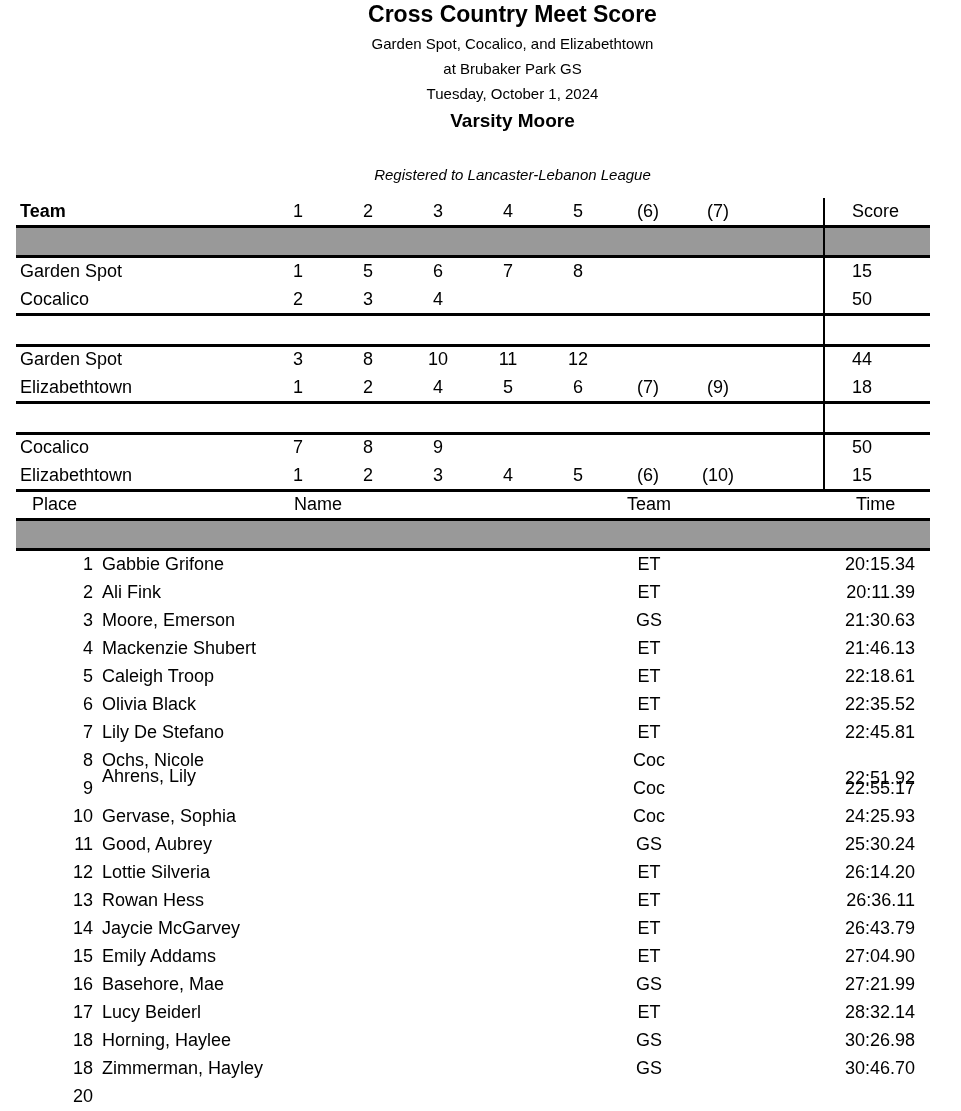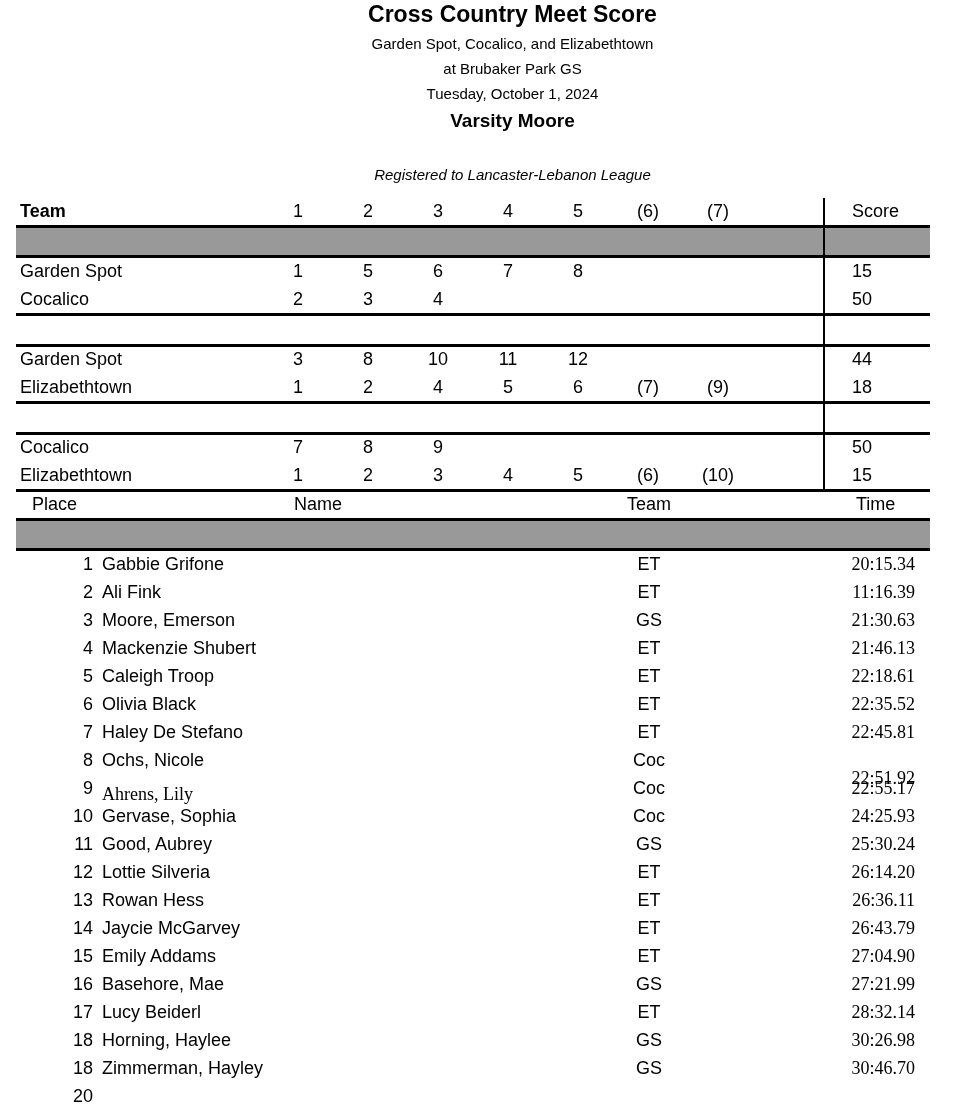--- a/index.html
+++ b/index.html
@@ -17,21 +17,21 @@
 
   .cell { position: absolute; font-size: 18px; line-height: 22px; white-space: nowrap; }
   .team-name { left: 20px; }
   .team-hdr { font-weight: bold; }
   .num { width: 40px; text-align: center; }
   .score { left: 852px; width: 50px; }
 
   .place { width: 40px; text-align: right; left: 53px; }
   .rname { left: 102px; }
   .rteam { left: 619px; width: 60px; text-align: center; }
-  .rtime { left: 820px; width: 95px; text-align: right; font-family: Liberation Serif, serif; }
+  .rtime { left: 820px; width: 95px; text-align: right; }
 </style>
 </head>
 <body>
 
 <div>
   <div class="hdr title">Cross Country Meet Score</div>
   <div class="hdr sub s1">Garden Spot, Cocalico, and Elizabethtown</div>
   <div class="hdr sub s2">at Brubaker Park GS</div>
   <div class="hdr sub s3">Tuesday, October 1, 2024</div>
   <div class="hdr division">Varsity Moore</div>
@@ -141,21 +141,21 @@
     <div class="">
       <div class="cell place" style="top:553px;">1</div>
       <div class="cell rname" style="top:553px;">Gabbie Grifone</div>
       <div class="cell rteam" style="top:553px;">ET</div>
       <div class="cell rtime" style="top:553px;">20:15.34</div>
     </div>
     <div class="">
       <div class="cell place" style="top:581px;">2</div>
       <div class="cell rname" style="top:581px;">Ali Fink</div>
       <div class="cell rteam" style="top:581px;">ET</div>
-      <div class="cell rtime" style="top:581px;">11:16.39</div>
+      <div class="cell rtime" style="top:581px;">20:11.39</div>
     </div>
     <div class="">
       <div class="cell place" style="top:609px;">3</div>
       <div class="cell rname" style="top:609px;">Moore, Emerson</div>
       <div class="cell rteam" style="top:609px;">GS</div>
       <div class="cell rtime" style="top:609px;">21:30.63</div>
     </div>
     <div class="">
       <div class="cell place" style="top:637px;">4</div>
       <div class="cell rname" style="top:637px;">Mackenzie Shubert</div>
@@ -169,33 +169,33 @@
       <div class="cell rtime" style="top:665px;">22:18.61</div>
     </div>
     <div class="">
       <div class="cell place" style="top:693px;">6</div>
       <div class="cell rname" style="top:693px;">Olivia Black</div>
       <div class="cell rteam" style="top:693px;">ET</div>
       <div class="cell rtime" style="top:693px;">22:35.52</div>
     </div>
     <div class="">
       <div class="cell place" style="top:721px;">7</div>
-      <div class="cell rname" style="top:721px;">Haley De Stefano</div>
+      <div class="cell rname" style="top:721px;">Lily De Stefano</div>
       <div class="cell rteam" style="top:721px;">ET</div>
       <div class="cell rtime" style="top:721px;">22:45.81</div>
     </div>
     <div class="">
       <div class="cell place" style="top:749px;">8</div>
       <div class="cell rname" style="top:749px;">Ochs, Nicole</div>
       <div class="cell rteam" style="top:749px;">Coc</div>
       <div class="cell rtime" style="top:767px;">22:51.92</div>
     </div>
     <div class="">
       <div class="cell place" style="top:777px;">9</div>
-      <div class="cell rname" style="top:783px;font-family:Liberation Serif, serif;">Ahrens, Lily</div>
+      <div class="cell rname" style="top:765px;">Ahrens, Lily</div>
       <div class="cell rteam" style="top:777px;">Coc</div>
       <div class="cell rtime" style="top:777px;text-align:right;">22:55.17</div>
     </div>
     <div class="">
       <div class="cell place" style="top:805px;">10</div>
       <div class="cell rname" style="top:805px;">Gervase, Sophia</div>
       <div class="cell rteam" style="top:805px;">Coc</div>
       <div class="cell rtime" style="top:805px;">24:25.93</div>
     </div>
     <div class="">

